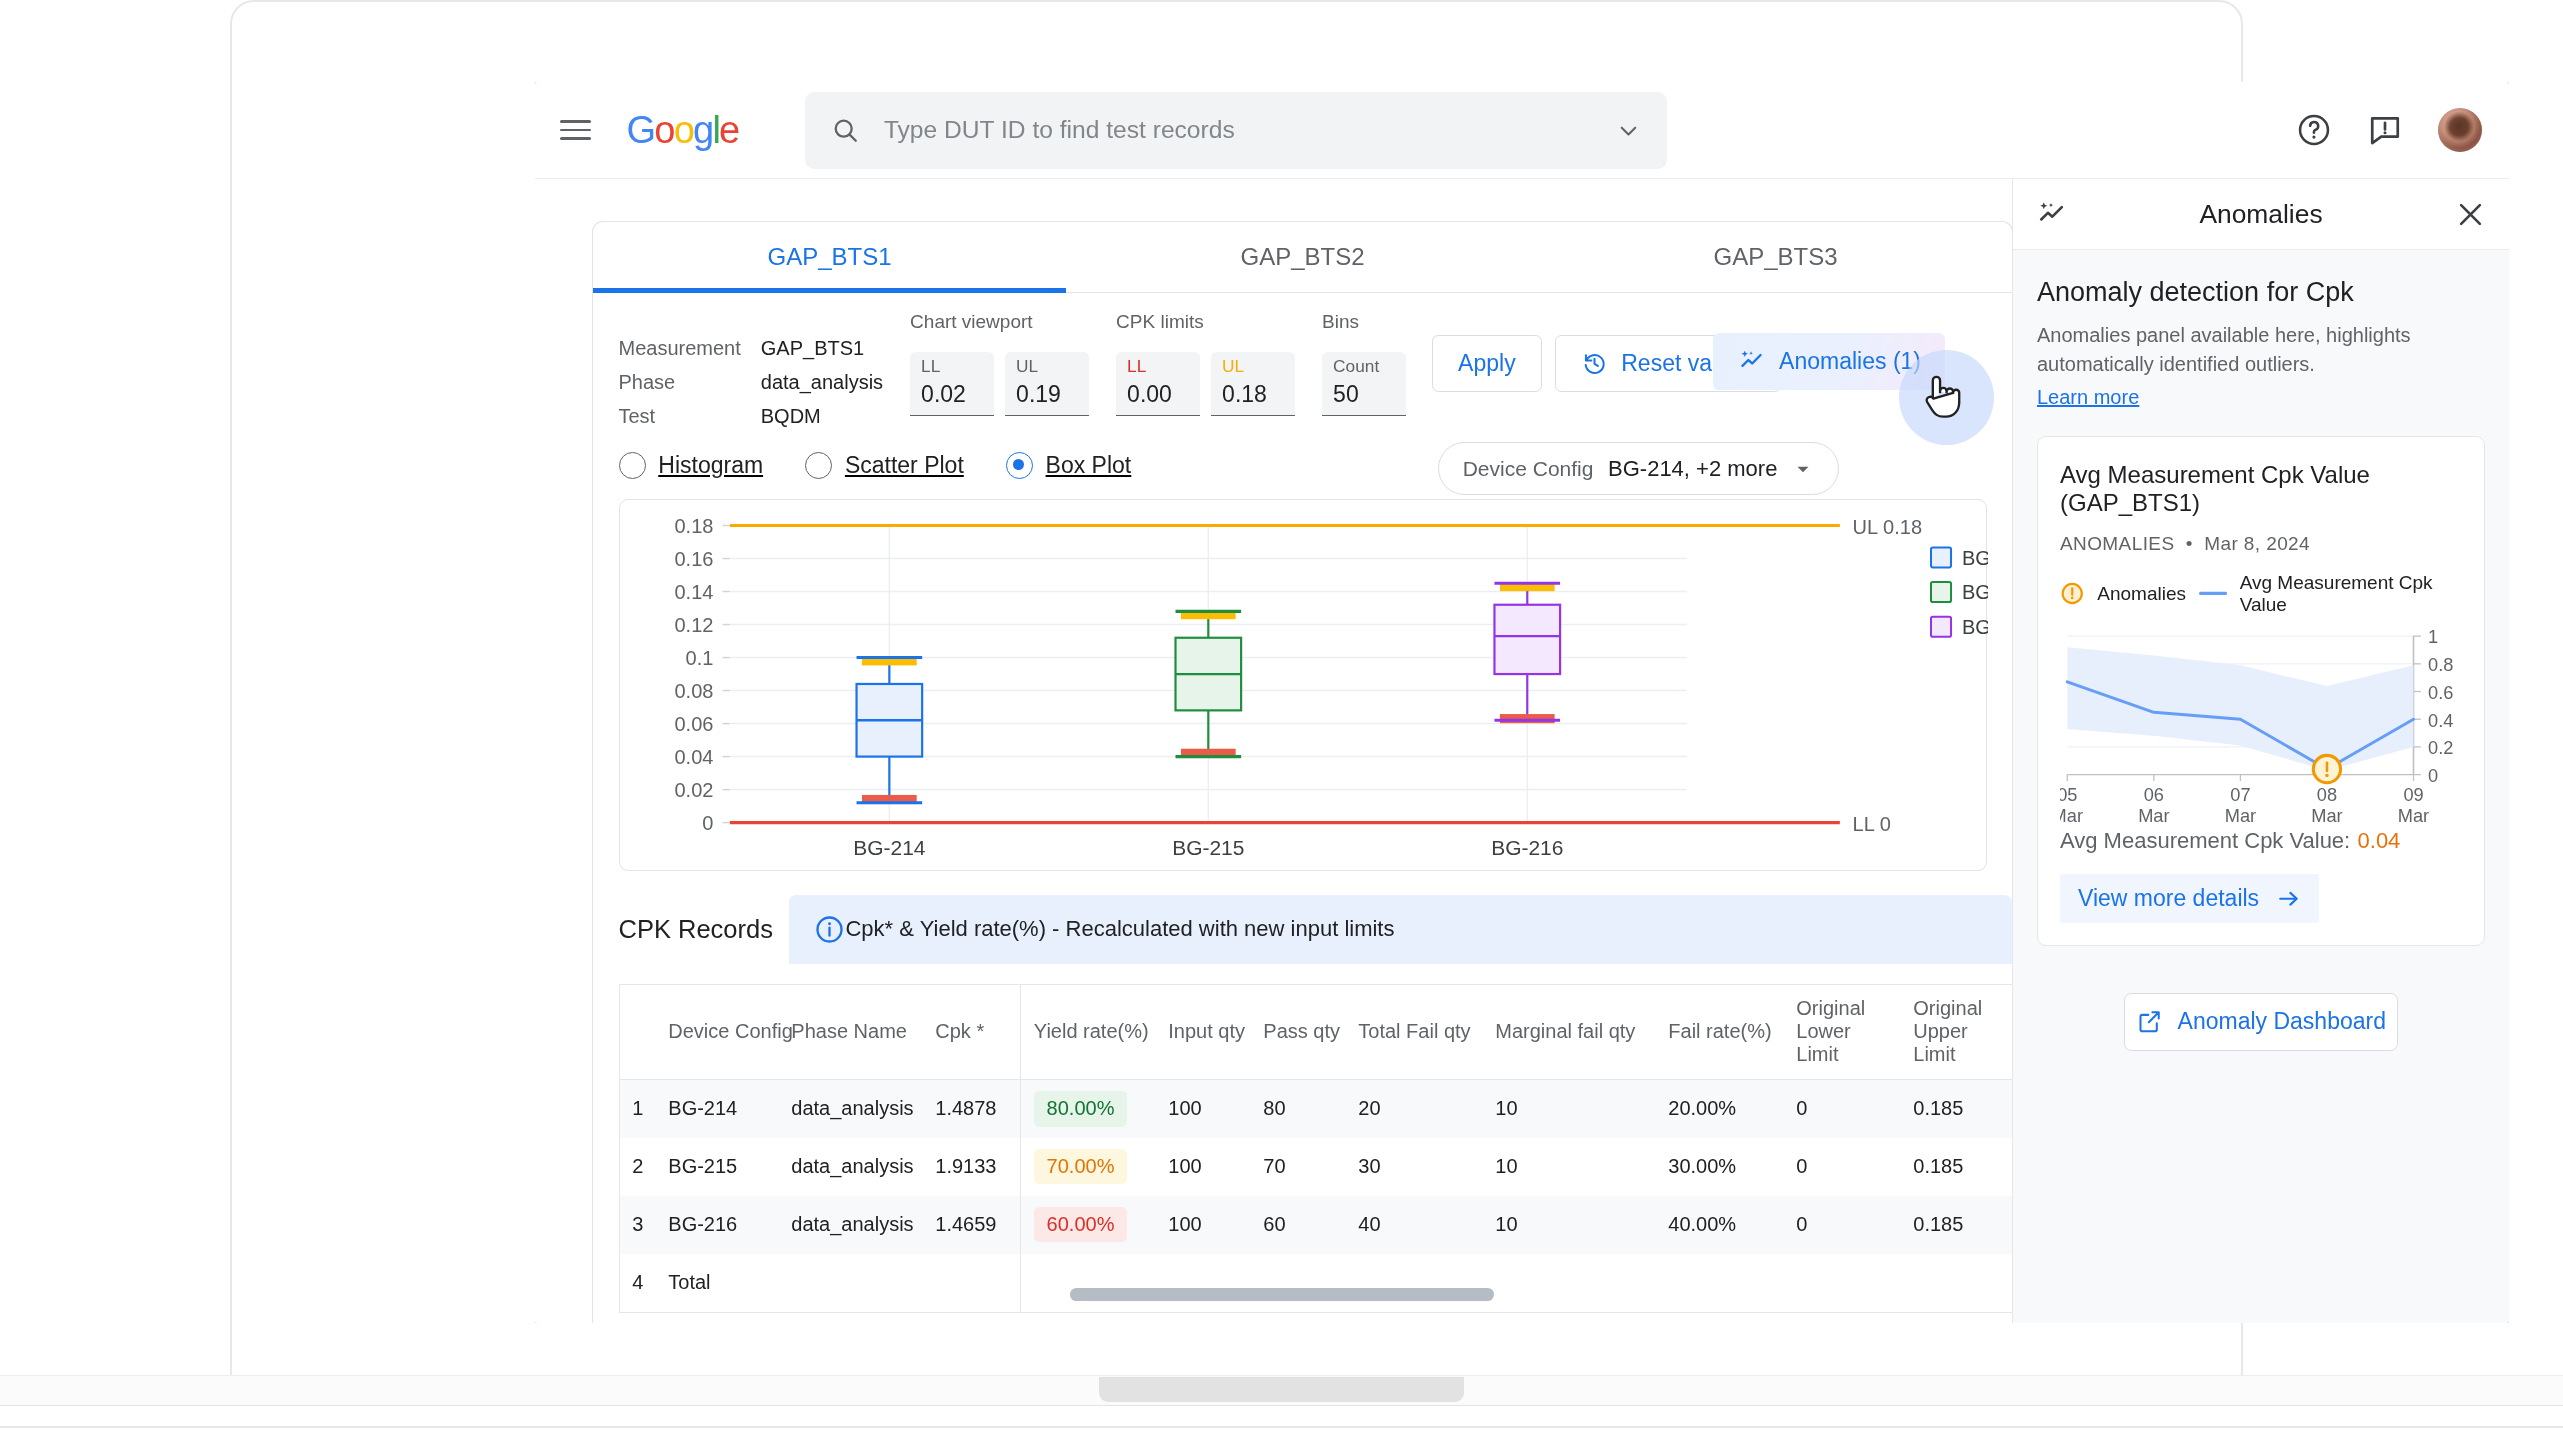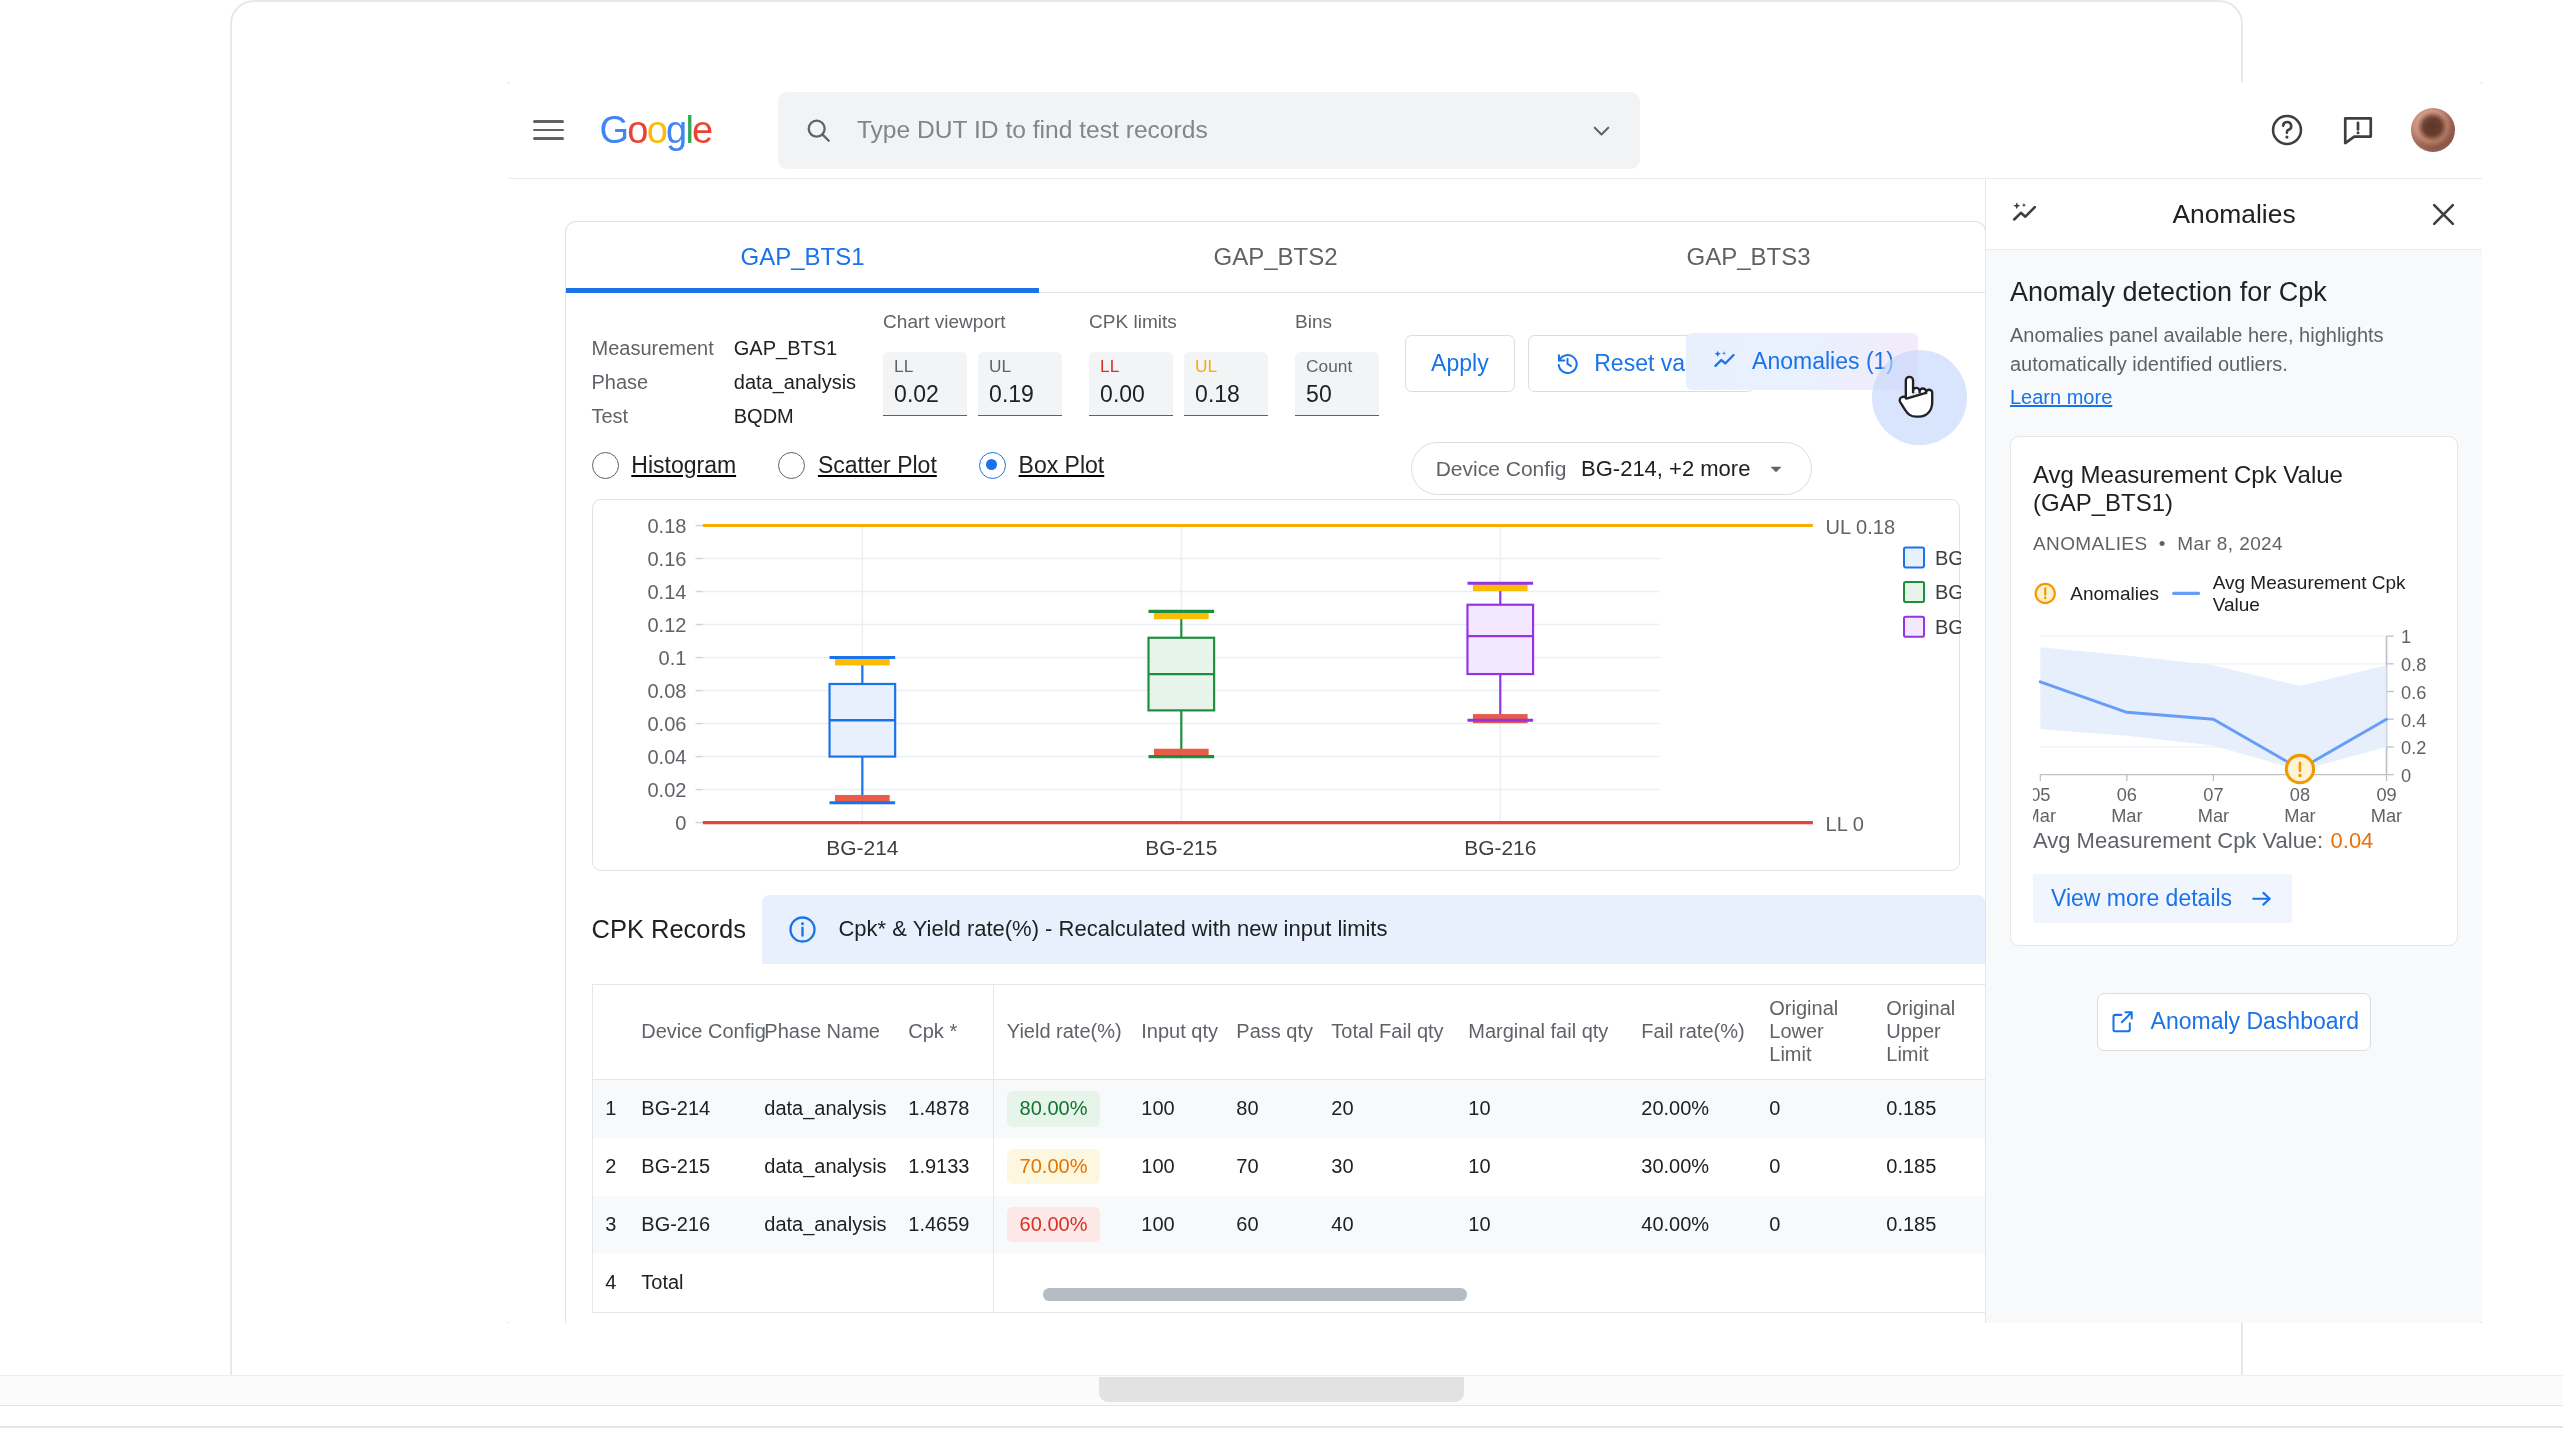--- a/index.html
+++ b/index.html
@@ -25,21 +25,21 @@
     position: absolute; left: 1099px; top: 1377px; width: 365px; height: 24.6px;
     background: #e2e2e2; border-radius: 0 0 9px 9px;
   }
   #laptop-foot {
     position: absolute; left: 0px; top: 1406px; width: 2563px; height: 22px;
     background: #ffffff; border-bottom: 2.7px solid #e6e6e6;
   }
 
   
   #screen {
-    position: absolute; left: 276px; top: 80px; width: 1974px; height: 1241px;
+    position: absolute; left: 303px; top: 80px; width: 1974px; height: 1241px;
     background: #737373; overflow: hidden;
     border-radius: 1.8px;
   }
 
   
   #appbar {
     position: absolute; left: 0; top: 0; width: 1974px; height: 97px;
     background: #ffffff; border-bottom: 0.9px solid #ebebeb;
     display: flex; align-items: center;
   }
@@ -128,21 +128,21 @@
   
   #chart-panel {
     margin: 20px 25.5px 0 25.5px; border:0.9px solid #e3e3e3; border-radius:9px; height: 372px; position:relative; background:#fff;
   }
 
   
   #cpk-head { display:flex; align-items:center; padding: 24px 0 0 25.5px; }
   #cpk-title { font-size:25.5px; color:#202124; margin-right: 16px; white-space:nowrap; }
   #cpk-banner {
     flex:1; height: 69px; background:#e8f0fe; border-radius: 7.3px 7.3px 0 0;
-    display:flex; align-items:center; gap:20px; padding: 0 25.5px; margin-right:0;
+    display:flex; align-items:center; padding: 0 25.5px; margin-right:0;
   }
   #cpk-banner .bt { font-size:22px; color:#202124; }
 
   table { border-collapse: collapse; width: 100%; table-layout: fixed; }
   #table-wrap { margin: 20px 0 0 25.5px; border:0.9px solid #e6e6e6; border-right:none; width: 1395px; overflow:hidden; position:relative; }
   th, td { text-align:left; font-size:20px; padding: 0 12.8px; white-space:nowrap; }
   thead th { color:#5f6368; font-weight:400; height: 95px; vertical-align:middle; border-bottom:0.9px solid #e6e6e6; }
   tbody td { color:#202124; height: 58px; }
   tbody tr:nth-child(odd) { background:#f8f9fa; }
   .col-div { border-right: 0.9px solid #e6e6e6; }

